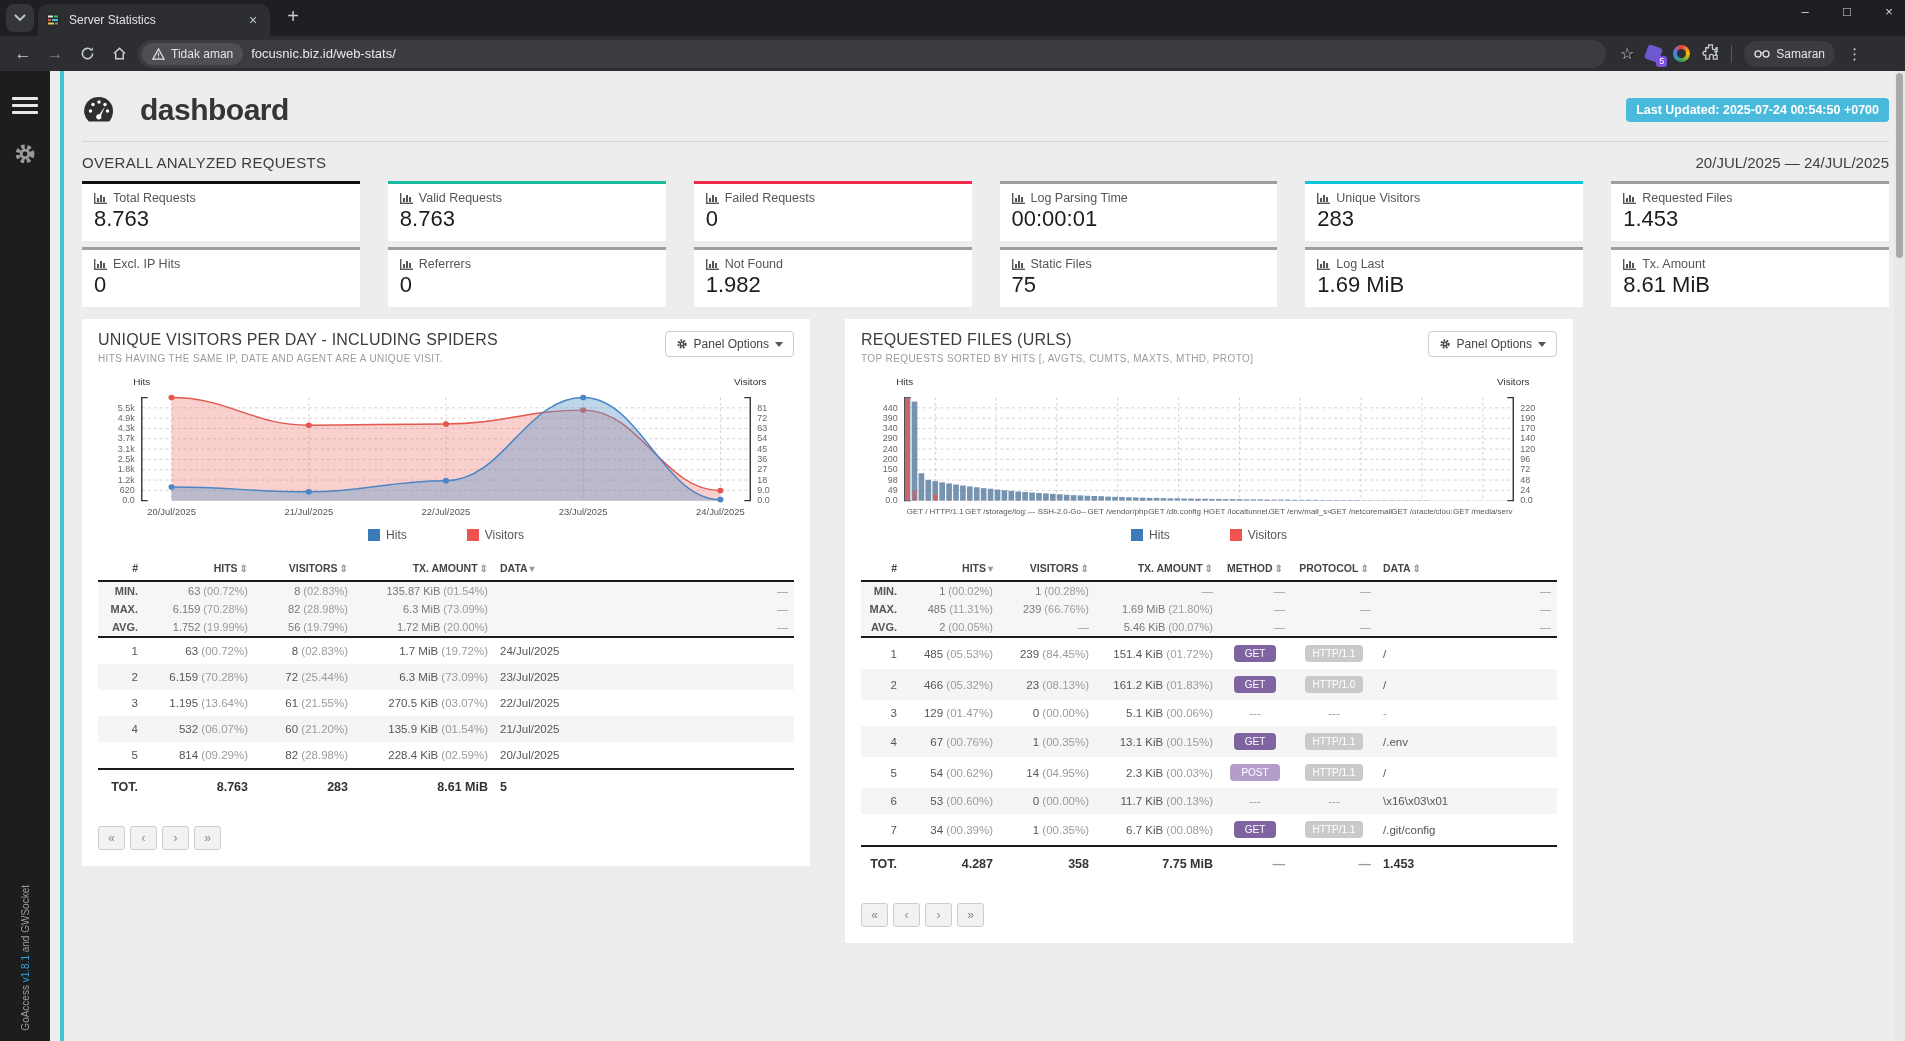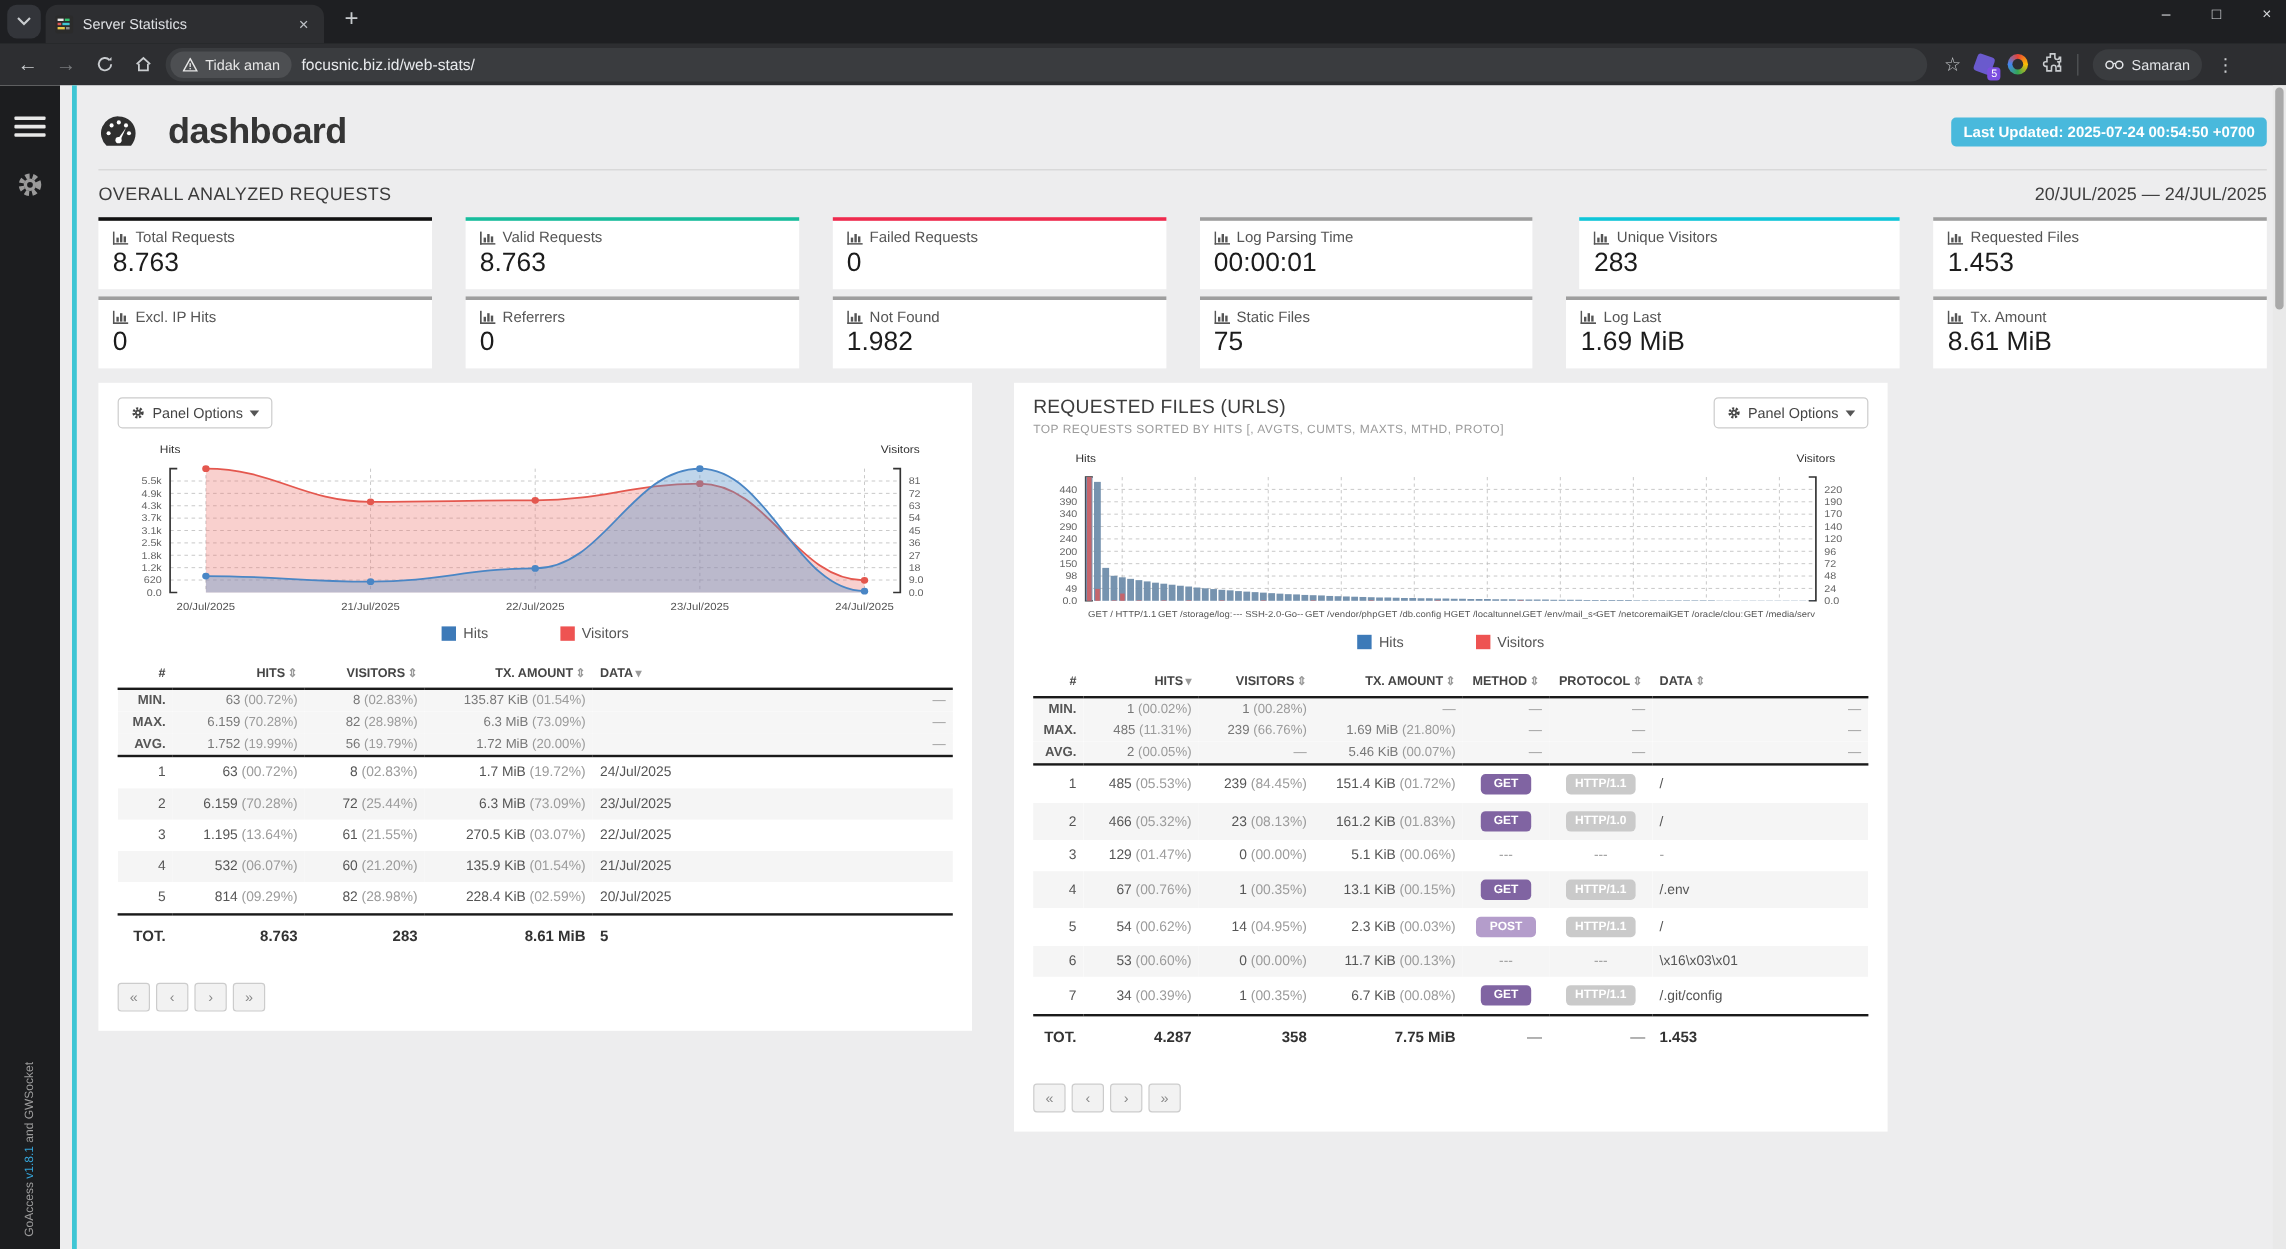--- a/index.html
+++ b/index.html
@@ -78,21 +78,21 @@
   .gt th .sic { color:#9a9a9a; font-size:10px; margin-left:2px; }
   .gt td { font-size:11.5px; color:#555; padding:7px 6px; white-space:nowrap; overflow:hidden; }
   tbody.t-sum { background:#f6f6f6; border-top:2px solid #1a1a1a; border-bottom:2px solid #1a1a1a; }
   tbody.t-sum td { padding:3px 6px; color:#777; font-size:11px; }
   tbody.t-sum td.rowlbl { font-weight:bold; color:#555; }
   tbody.t-data tr:nth-child(even) { background:#f5f5f5; }
   tfoot.t-tot td { border-top:2px solid #1a1a1a; font-weight:bold; font-size:12.5px; color:#333; padding:10px 6px; }
   .al-r { text-align:right; } .al-l { text-align:left; } .al-c { text-align:center; }
   .pct { color:#9b9b9b; }
   .dash { color:#9b9b9b; }
-  .badge { display:inline-block; padding:3px 11px; border-radius:4px; font-size:10px; font-weight:bold; color:#fff; background:#8064a2; }
+  .badge { display:inline-block; padding:3px 11px; border-radius:4px; font-size:10px; font-weight:normal; color:#fff; background:#8064a2; }
   .badge.post { background:#b49dcb; }
   .badge.proto { background:#cacaca; padding:3px 8px; }
 
   .pager { display:flex; gap:5px; margin-top:22px; }
   .pager button { width:27px; height:24px; border:1px solid #ccc; background:#f2f2f2; color:#8a8a8a; border-radius:3px; font-size:12px; font-family:inherit; }
 
   .pg-scrollbar { position:absolute; right:0; top:0; width:11px; height:100%; background:#e9e9e9; }
   .pg-thumb { position:absolute; top:2px; left:2px; width:7px; height:185px; background:#a9a9a9; border-radius:4px; }
 </style>
 </head>
@@ -263,21 +263,21 @@
       <rect x="0" y="1" width="1.4" height="11" fill="#555"></rect>
                 <rect x="0" y="10.6" width="13" height="1.4" fill="#555"></rect>
       <rect x="3" y="6" width="2" height="4" fill="#555"></rect>
                 <rect x="6" y="3" width="2" height="7" fill="#555"></rect>
                 <rect x="9" y="5" width="2" height="5" fill="#555"></rect>
               </svg>
     <span>Log Parsing Time</span>
             </div>
     <div class="val">00:00:01</div>
           </div>
-          <div class="card" style="border-top-color: rgb(15, 197, 216); margin-left: 11px;">
+          <div class="card" style="border-top-color: rgb(15, 197, 216);">
             <div class="lbl">
               <svg width="13" height="12" viewBox="0 0 13 12">
       <rect x="0" y="1" width="1.4" height="11" fill="#555"></rect>
                 <rect x="0" y="10.6" width="13" height="1.4" fill="#555"></rect>
       <rect x="3" y="6" width="2" height="4" fill="#555"></rect>
                 <rect x="6" y="3" width="2" height="7" fill="#555"></rect>
                 <rect x="9" y="5" width="2" height="5" fill="#555"></rect>
               </svg>
     <span>Unique Visitors</span>
             </div>
@@ -372,20 +372,24 @@
               </svg>
     <span>Tx. Amount</span>
             </div>
     <div class="val">8.61 MiB</div>
           </div>
         </div>
 
       <div class="panels">
         <section class="panel">
           <div class="panel-top">
+            <div>
+              <div class="panel-title">UNIQUE VISITORS PER DAY - INCLUDING SPIDERS</div>
+              <div class="panel-sub">HITS HAVING THE SAME IP, DATE AND AGENT ARE A UNIQUE VISIT.</div>
+            </div>
             <button class="popt-btn">
               <svg width="12" height="12" viewBox="0 0 24 24">
                   <circle cx="12" cy="12" r="7.2" fill="none" stroke="#444" stroke-width="4.4" stroke-dasharray="3.4 2.6"></circle>
                   <circle cx="12" cy="12" r="5" fill="#444"></circle>
                   <circle cx="12" cy="12" r="2.2" fill="#fff"></circle>
                 </svg>
               <span>Panel Options</span>
               <span class="caret"></span>
             </button>
           </div>

